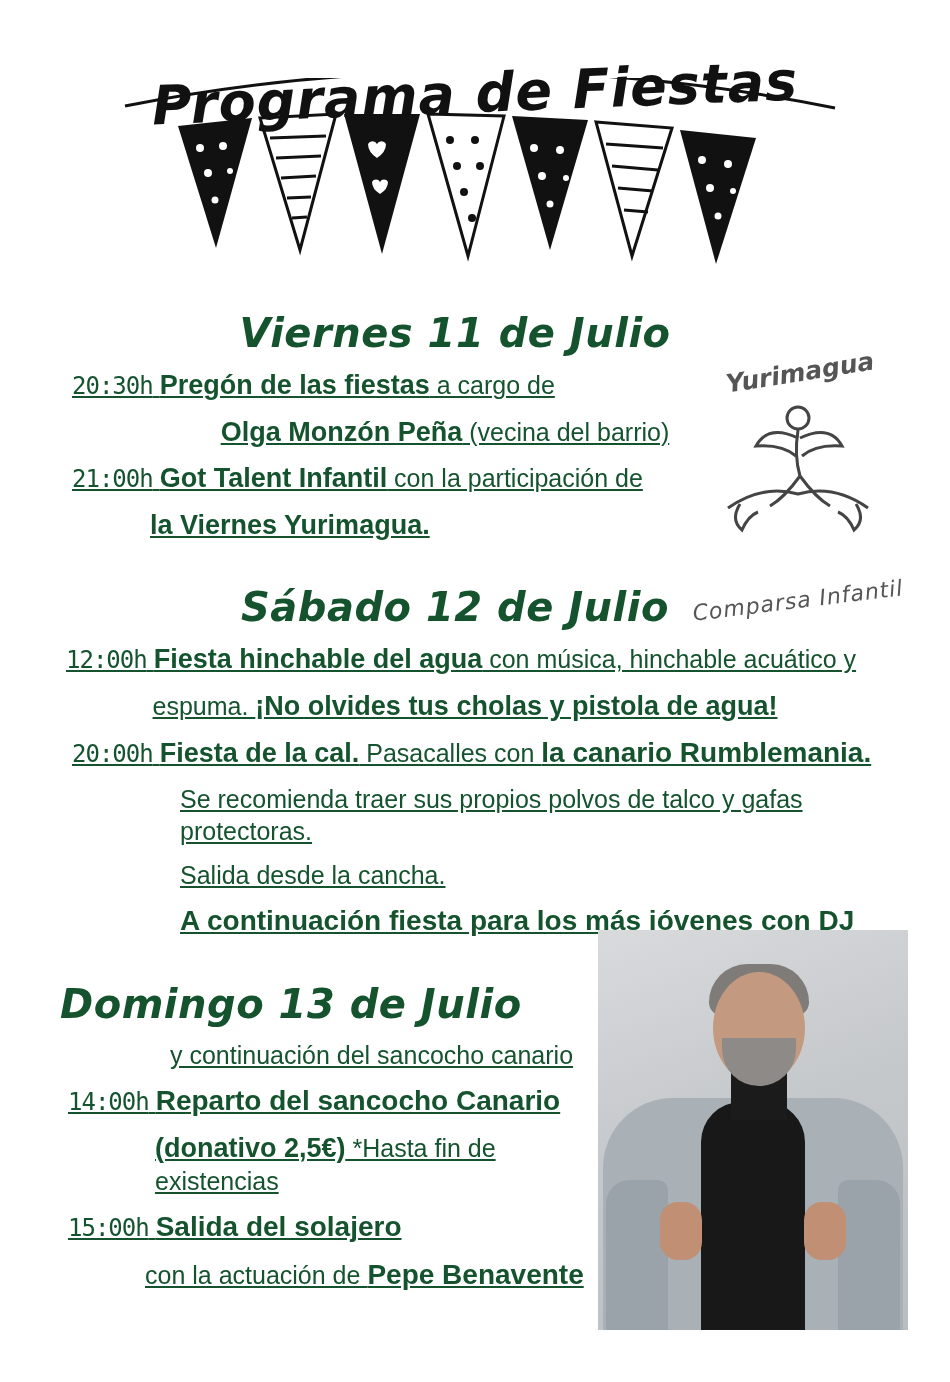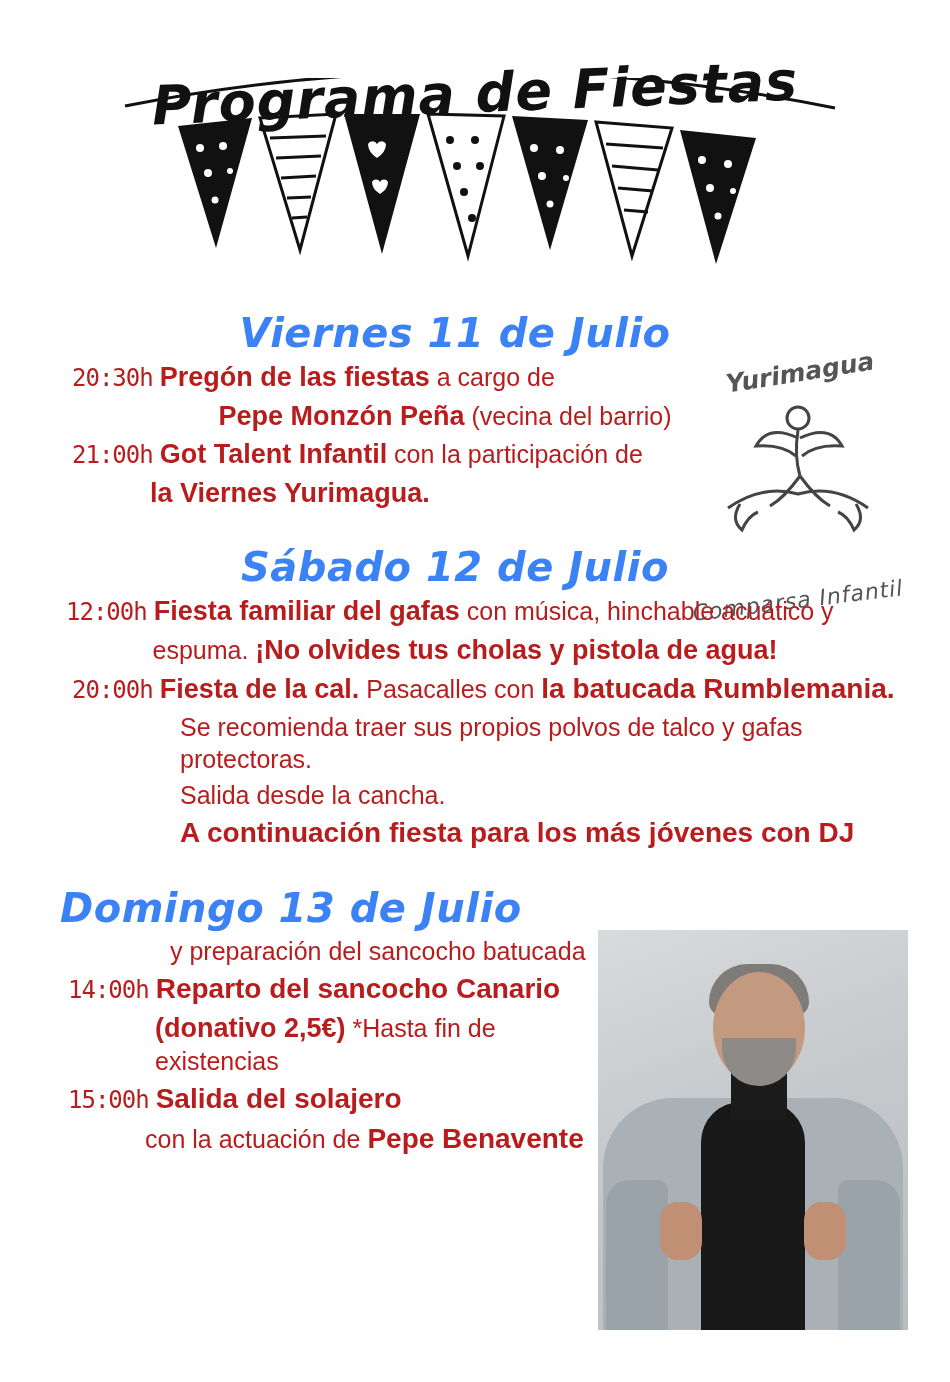--- a/index.html
+++ b/index.html
@@ -42,38 +42,39 @@
     top: 78px;
   }
 
   
   .day-heading {
     font-family: "DejaVu Sans", sans-serif;
     font-weight: bold;
     font-style: italic;
     font-size: 40px;
     letter-spacing: 0.5px;
-    color: #3b82f6;
+    color: #14532d;
   }
   .day-heading.center {
     text-align: center;
     padding-right: 40px;
   }
 
   
   .section {
     position: relative;
     padding: 0 40px;
   }
   .line {
     font-family: "Liberation Sans", sans-serif;
     font-size: 25px;
     line-height: 1.28;
-    color: #b91c1c;
-    margin: 4px 0;
+    color: #14532d;
+    margin: 12px 0;
+    text-decoration: underline;
   }
   .line.center { text-align: center; }
   .time {
     font-family: "DejaVu Sans Mono", monospace;
     font-size: 24px;
     letter-spacing: -1px;
     font-weight: normal;
   }
   .b {
     font-weight: bold;
@@ -293,46 +294,46 @@
 </div>
 
 <div class="section">
   <div class="day-heading center">Viernes 11 de Julio</div>
 
   <div class="line" style="padding-left:32px;">
     <span class="time">20:30h</span>
     <span class="b">Pregón de las fiestas</span><span class="reg"> a cargo de</span>
   </div>
   <div class="line center" style="padding-right:60px;">
-    <span class="b">Pepe Monzón Peña</span><span class="reg"> (vecina del barrio)</span>
+    <span class="b">Olga Monzón Peña</span><span class="reg"> (vecina del barrio)</span>
   </div>
   <div class="line" style="padding-left:32px;">
     <span class="time">21:00h</span>
     <span class="b">Got Talent Infantil</span><span class="reg"> con la participación de</span>
   </div>
   <div class="line" style="padding-left:110px;">
     <span class="b">la Viernes Yurimagua.</span>
   </div>
 </div>
 
 <div class="spacer-md"></div>
 
 <div class="section">
   <div class="day-heading center">Sábado 12 de Julio</div>
 
   <div class="line" style="padding-left:26px;">
     <span class="time">12:00h</span>
-    <span class="b">Fiesta familiar del gafas</span><span class="reg"> con música, hinchable acuático y</span>
+    <span class="b">Fiesta hinchable del agua</span><span class="reg"> con música, hinchable acuático y</span>
   </div>
   <div class="line center" style="padding-right:20px;">
     <span class="reg">espuma. </span><span class="b">¡No olvides tus cholas y pistola de agua!</span>
   </div>
   <div class="line" style="padding-left:32px;">
     <span class="time">20:00h</span>
-    <span class="b">Fiesta de la cal.</span><span class="reg"> Pasacalles con </span><span class="bb">la batucada Rumblemania.</span>
+    <span class="b">Fiesta de la cal.</span><span class="reg"> Pasacalles con </span><span class="bb">la canario Rumblemania.</span>
   </div>
   <div class="line" style="padding-left:140px;">
     <span class="reg">Se recomienda traer sus propios polvos de talco y gafas protectoras.</span>
   </div>
   <div class="line" style="padding-left:140px;">
     <span class="reg">Salida desde la cancha.</span>
   </div>
   <div class="line" style="padding-left:140px;">
     <span class="bb">A continuación fiesta para los más jóvenes con DJ</span>
   </div>
@@ -350,21 +351,21 @@
   <div class="ph-head"></div>
   <div class="ph-beard"></div>
   <div class="ph-hand-l"></div>
   <div class="ph-hand-r"></div>
 </div>
 
 <div class="section" style="width:570px;">
   <div class="day-heading" style="padding-left:20px;">Domingo 13 de Julio</div>
 
   <div class="line" style="padding-left:130px;">
-    <span class="reg">y preparación del sancocho batucada</span>
+    <span class="reg">y continuación del sancocho canario</span>
   </div>
   <div class="line" style="padding-left:28px;">
     <span class="time">14:00h</span>
     <span class="bb">Reparto del sancocho Canario</span>
   </div>
   <div class="line" style="padding-left:115px;">
     <span class="b">(donativo 2,5€)</span><span class="reg"> *Hasta fin de existencias</span>
   </div>
   <div class="line" style="padding-left:28px;">
     <span class="time">15:00h</span>

